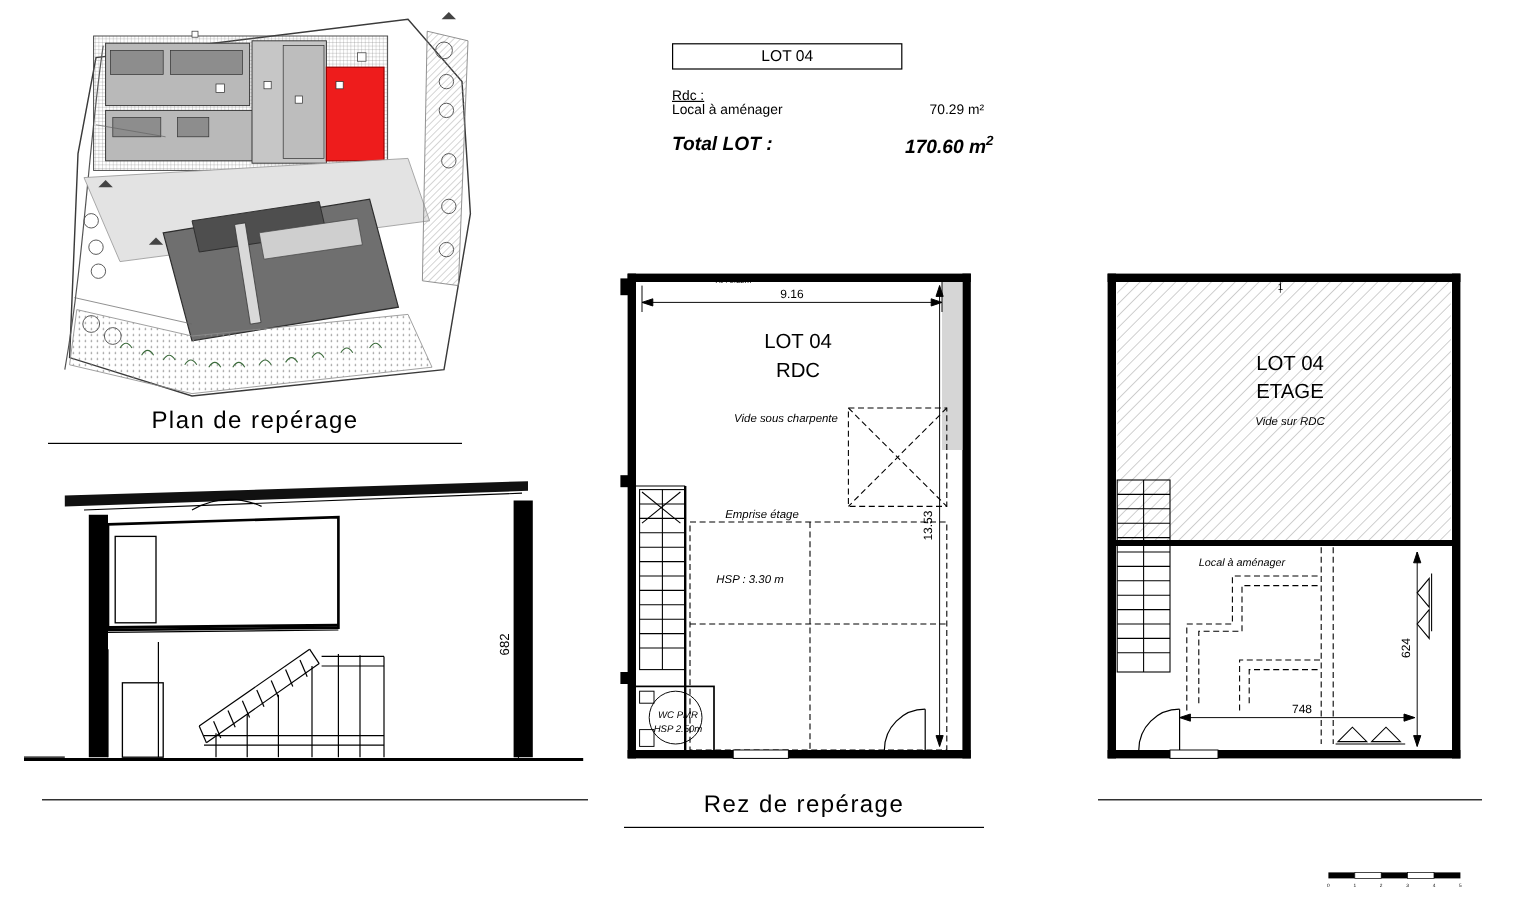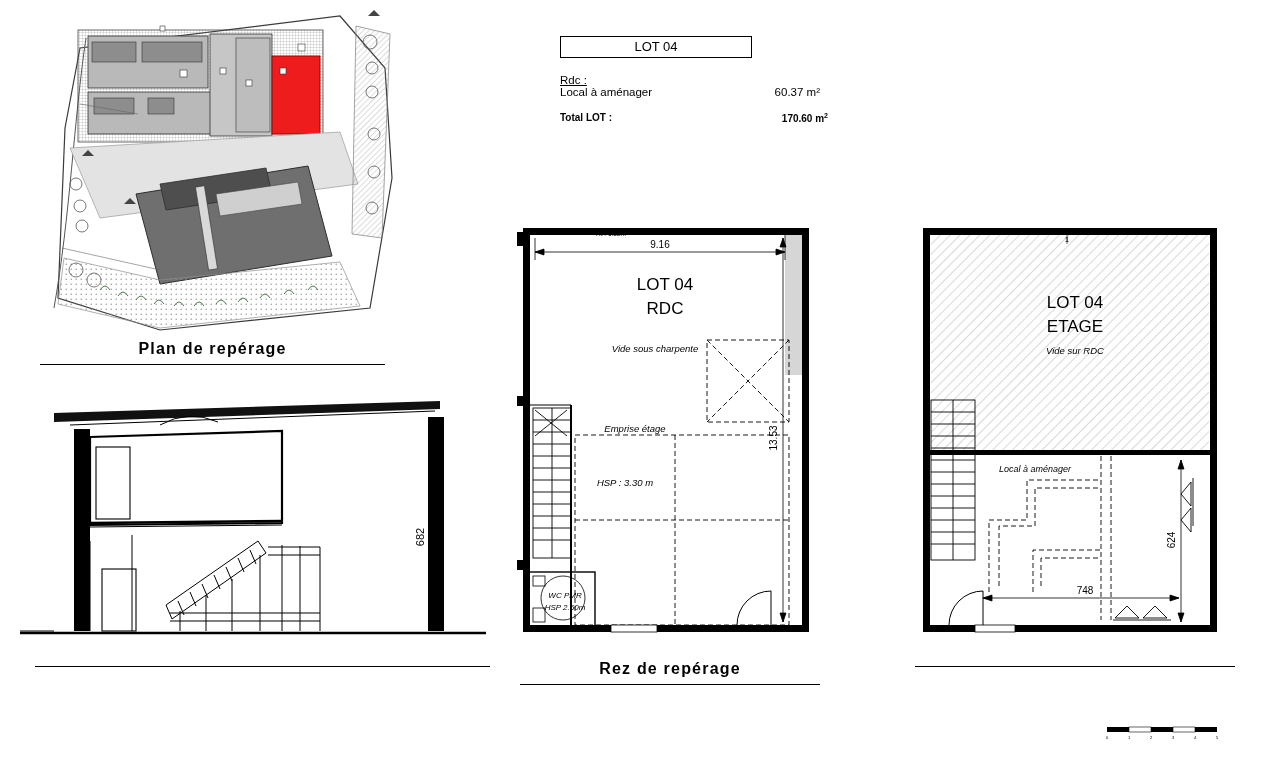--- a/index.html
+++ b/index.html
@@ -13,22 +13,22 @@
     position: relative;
     font-family: "Liberation Sans", sans-serif;
     color: #000;
     overflow: hidden;
   }
   .abs { position: absolute; }
 
   
   .caption {
     text-align: center;
-    font-weight: bold;
-    font-size: 16px;
+    font-weight: normal;
+    font-size: 20px;
     letter-spacing: 1.2px;
     color: #000;
   }
   .caption-rule {
     border-bottom: 1.5px solid #000;
     width: 100%;
     margin-top: 6px;
   }
 
   
@@ -46,21 +46,21 @@
     line-height: 20px;
     text-align: center;
     font-size: 13px;
     color: #000;
   }
   .lot-table { margin-top: 16px; font-size: 11.5px; }
   .lot-row { display: flex; margin-bottom: 1px; }
   .lot-row .lbl { width: 150px; }
   .lot-row .val { width: 110px; text-align: right; padding-right: 10px;}
   .lot-head { text-decoration: underline; font-size: 11.5px; margin-top: 16px;}
-  .lot-total { display:flex; margin-top: 14px; font-weight: bold; font-size: 10px;}
+  .lot-total { display:flex; margin-top: 14px; font-weight: bold; font-size: 16px; font-style: italic;}
   .lot-total .lbl { width: 150px; }
   .lot-total .val { width: 118px; text-align: right; }
   sup { font-size: 0.7em; }
 
   
   #section-dwg { left: 20px; top: 395px; width: 470px; height: 250px; }
 
   
   #rdc-dwg { left: 515px; top: 220px; width: 310px; height: 420px; }
   
@@ -171,21 +171,21 @@
   <div class="caption">Plan de repérage</div>
   <div class="caption-rule"></div>
 </div>
 
 <div class="abs" id="lot-info">
   <div class="lot-title-box">LOT 04</div>
   <div class="lot-table">
     <div class="lot-head">Rdc :</div>
     <div class="lot-row">
       <span class="lbl">Local à aménager</span>
-      <span class="val">60.37 m²</span>
+      <span class="val">70.29 m²</span>
     </div>
     <div class="lot-total">
       <span class="lbl">Total LOT :</span>
       <span class="val"><span>170.60 m</span><sup>2</sup></span>
     </div>
   </div>
 </div>
 
 <div class="abs" id="section-dwg">
   <svg width="470" height="250" viewBox="0 0 470 250" xmlns="http://www.w3.org/2000/svg">

